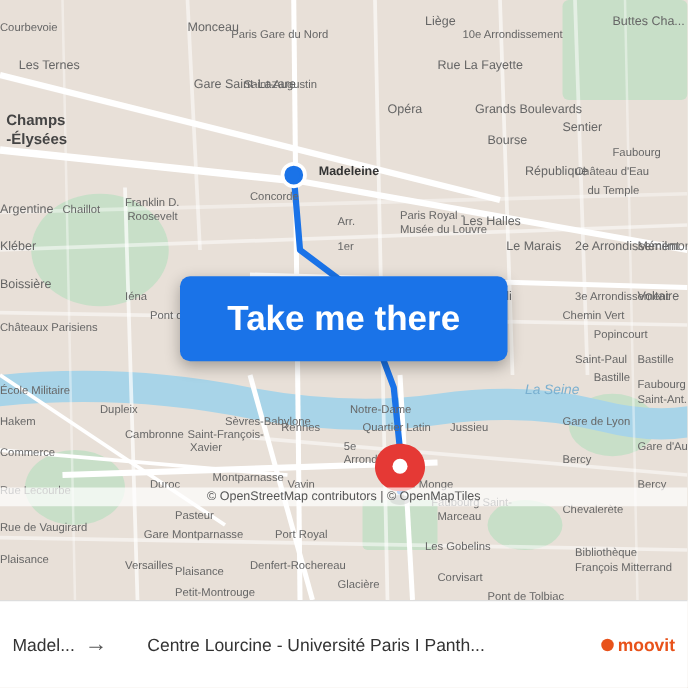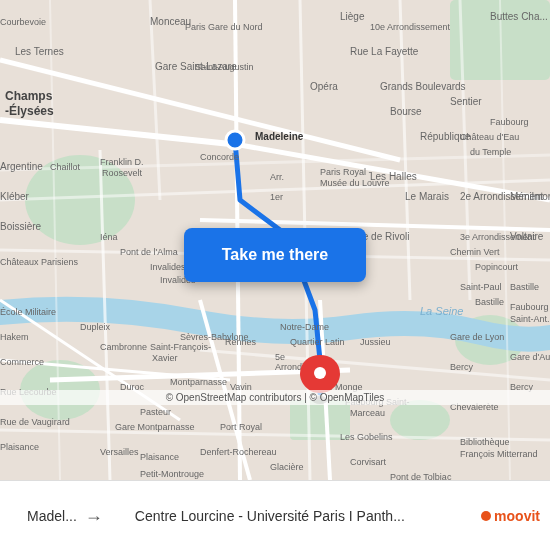--- a/index.html
+++ b/index.html
@@ -38,21 +38,21 @@
       pointer-events: none;
     }
 
     #take-me-there-btn {
       pointer-events: all;
       background-color: #1a73e8;
       color: white;
       border: none;
       border-radius: 8px;
       padding: 18px 38px;
-      font-size: 16px;
+      font-size: 28px;
       font-weight: bold;
       cursor: pointer;
       box-shadow: 0 4px 12px rgba(0,0,0,0.3);
       margin-top: 30px;
     }
 
     
     #bottom-bar {
       background: white;
       height: 70px;
@@ -67,21 +67,20 @@
       display: flex;
       align-items: center;
       gap: 4px;
       flex: 0 0 auto;
     }
 
     #origin-label {
       font-size: 14px;
       color: #333;
       font-weight: 500;
-      margin-left: 17px;
     }
 
     #arrow-icon {
       font-size: 18px;
       color: #555;
     }
 
     #destination-label {
       font-size: 14px;
       color: #333;

